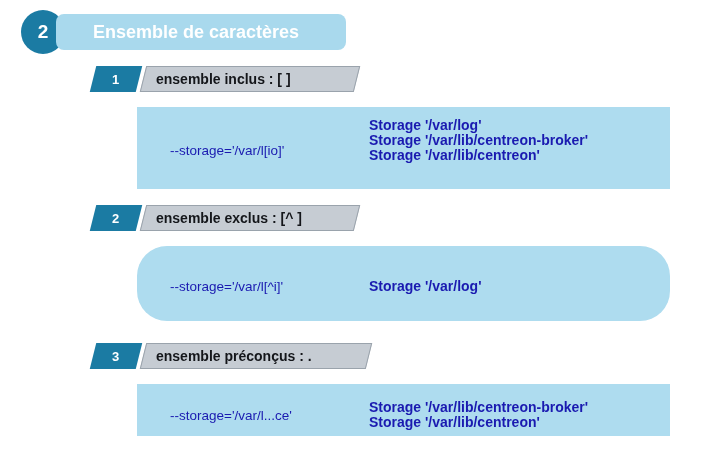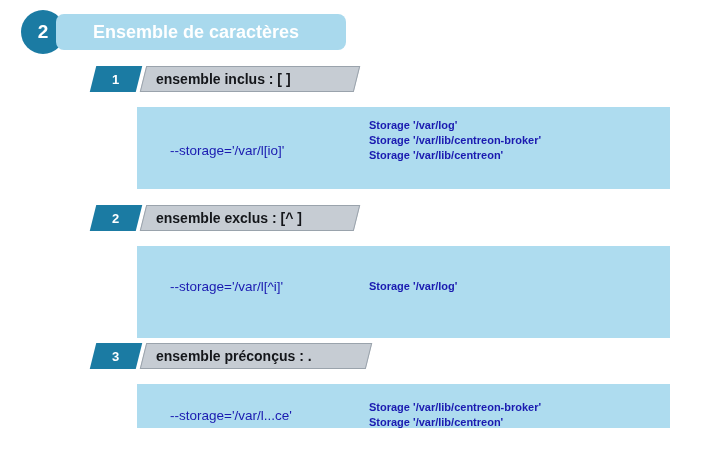--- a/index.html
+++ b/index.html
@@ -116,21 +116,21 @@
   .cmd {
     position: absolute;
     color: #1a1ab0;
     font-size: 13.5px;
     font-weight: normal;
     white-space: nowrap;
   }
   .results {
     position: absolute;
     color: #1a1ab0;
-    font-size: 11px;
+    font-size: 14px;
     font-weight: bold;
     line-height: 15px;
     white-space: nowrap;
   }
   .results div { white-space: nowrap; }
 </style>
 </head>
 <body>
 
 <div class="title-row">
@@ -159,35 +159,35 @@
 
 <div class="section-header" style="left:93px; top:205px;">
   <div class="sec-num">
     <span>2</span>
   </div>
   <div class="sec-label" style="width:214px;">
     <span>ensemble exclus : [^ ]</span>
   </div>
 </div>
 
-<div class="content-block" style="top:246px; height:92px;">
+<div class="content-block" style="top:246px; height:75px;border-radius:30px;">
   <div class="cmd" style="left:33px; top:33px;">--storage='/var/l[^i]'</div>
   <div class="results" style="left:232px; top:33px;">
     <div>Storage '/var/log'</div>
   </div>
 </div>
 
 <div class="section-header" style="left:93px; top:343px;">
   <div class="sec-num">
     <span>3</span>
   </div>
   <div class="sec-label" style="width:226px;">
     <span>ensemble préconçus : .</span>
   </div>
 </div>
 
-<div class="content-block" style="top:384px; height:44px;">
+<div class="content-block" style="top:384px; height:52px;">
   <div class="cmd" style="left:33px; top:24px;">--storage='/var/l...ce'</div>
   <div class="results" style="left:232px; top:16px;">
     <div>Storage '/var/lib/centreon-broker'</div>
     <div>Storage '/var/lib/centreon'</div>
   </div>
 </div>
 
 </body></html>

